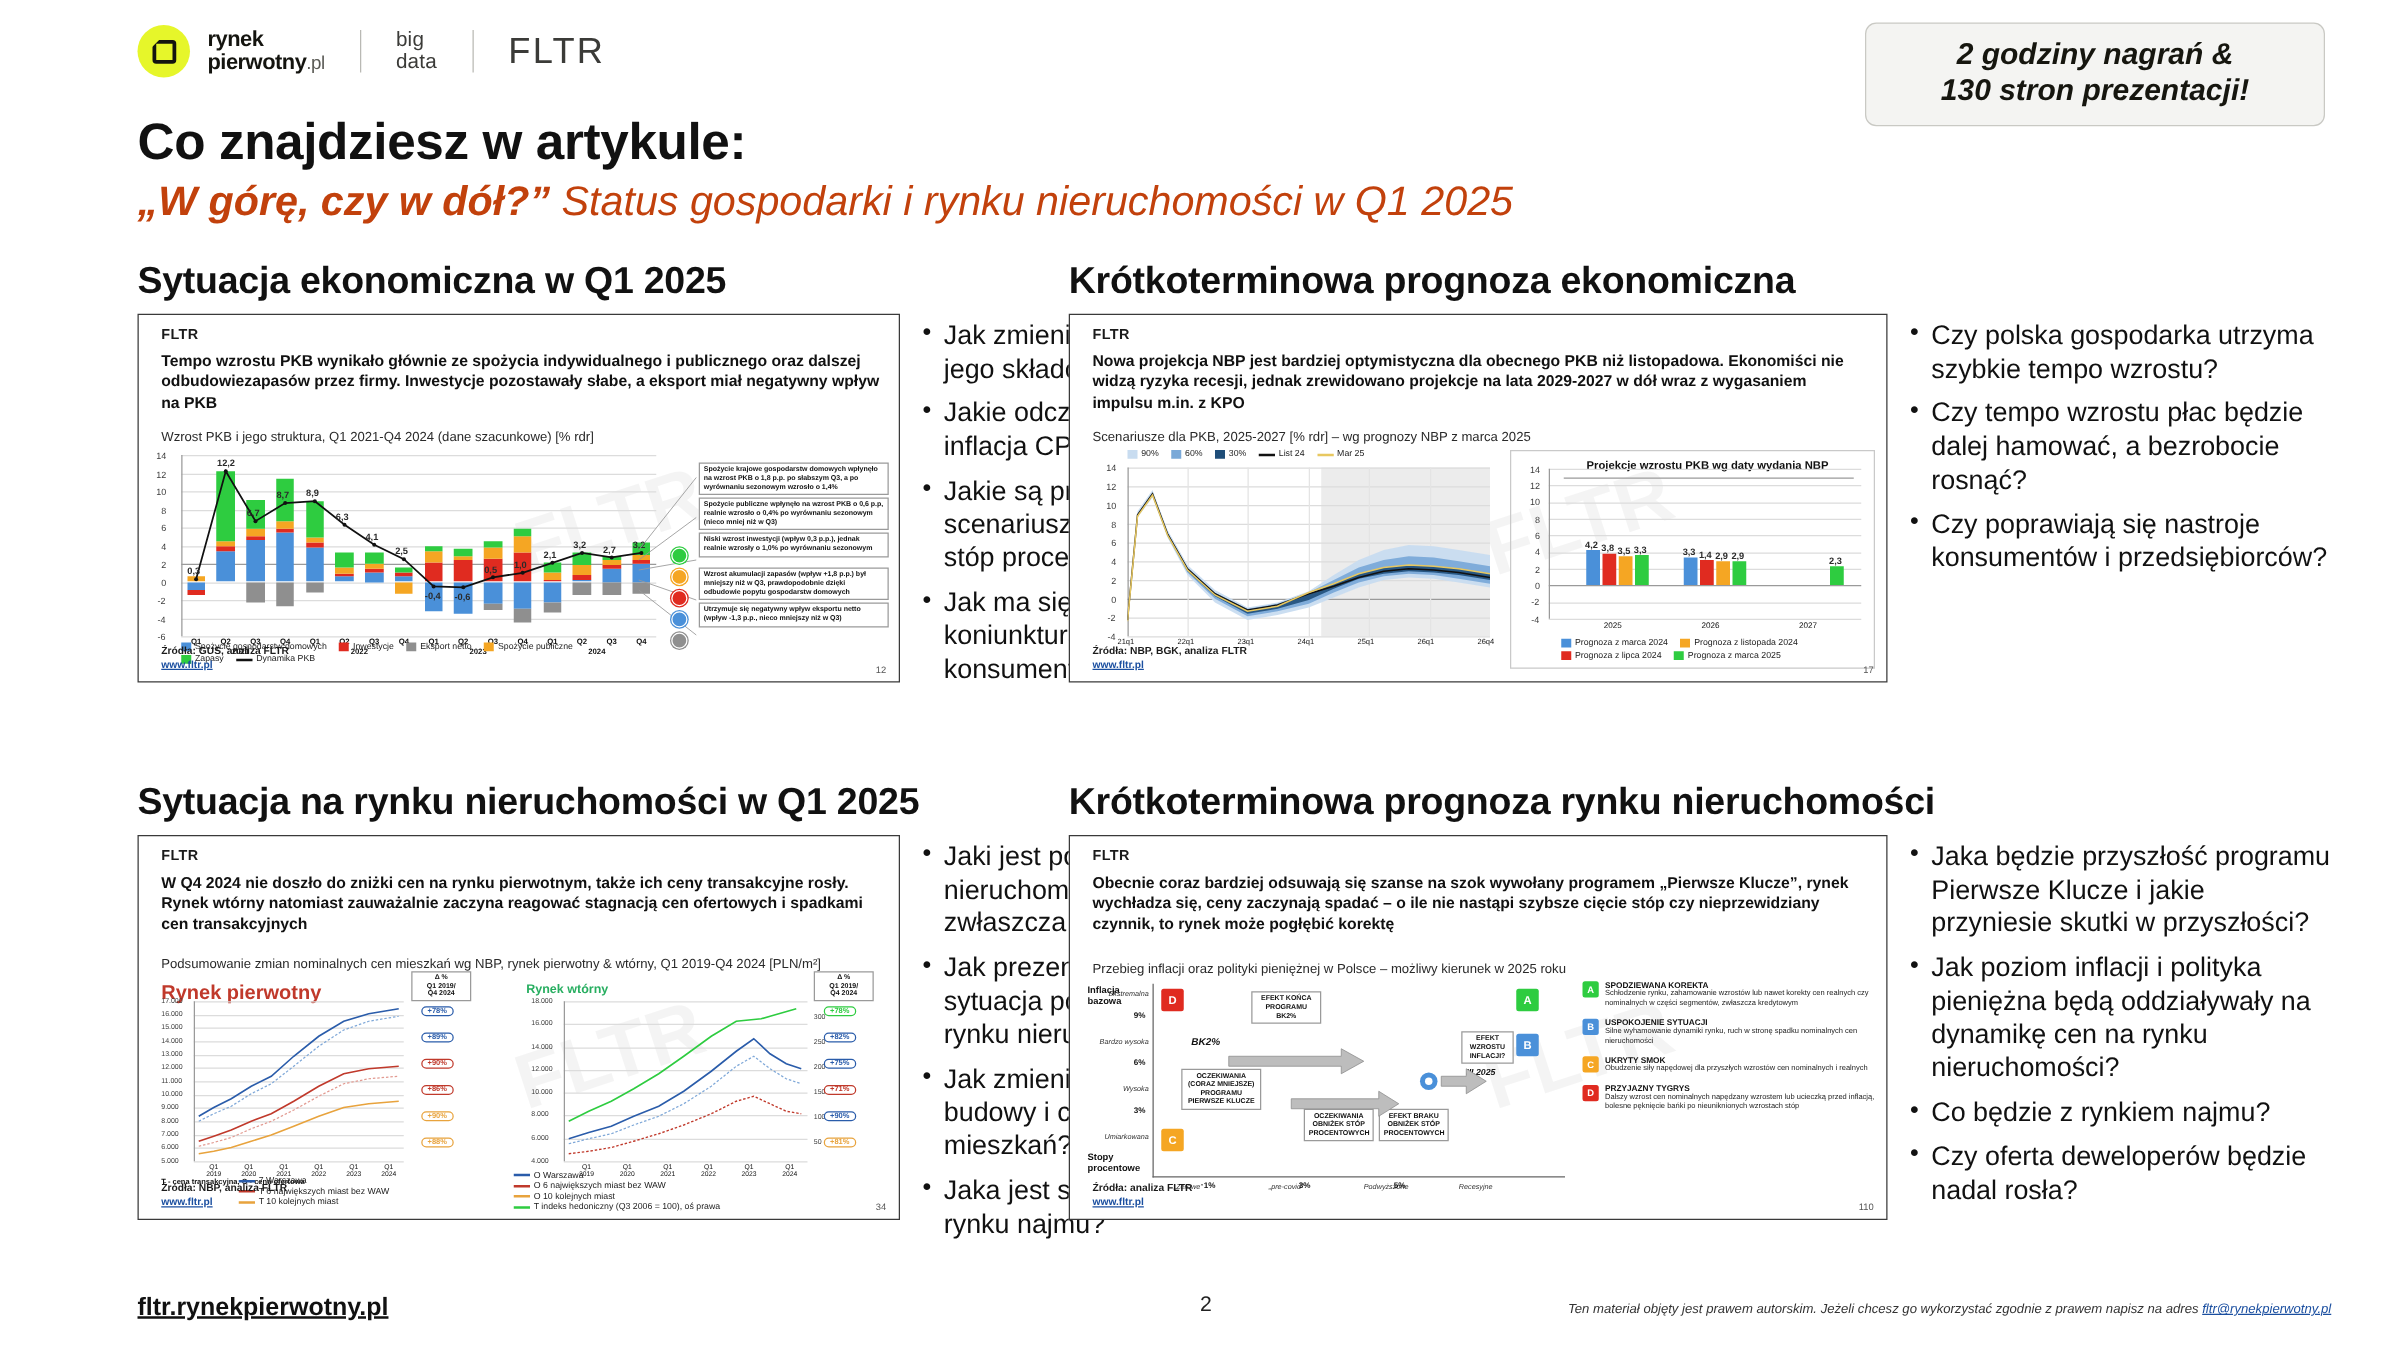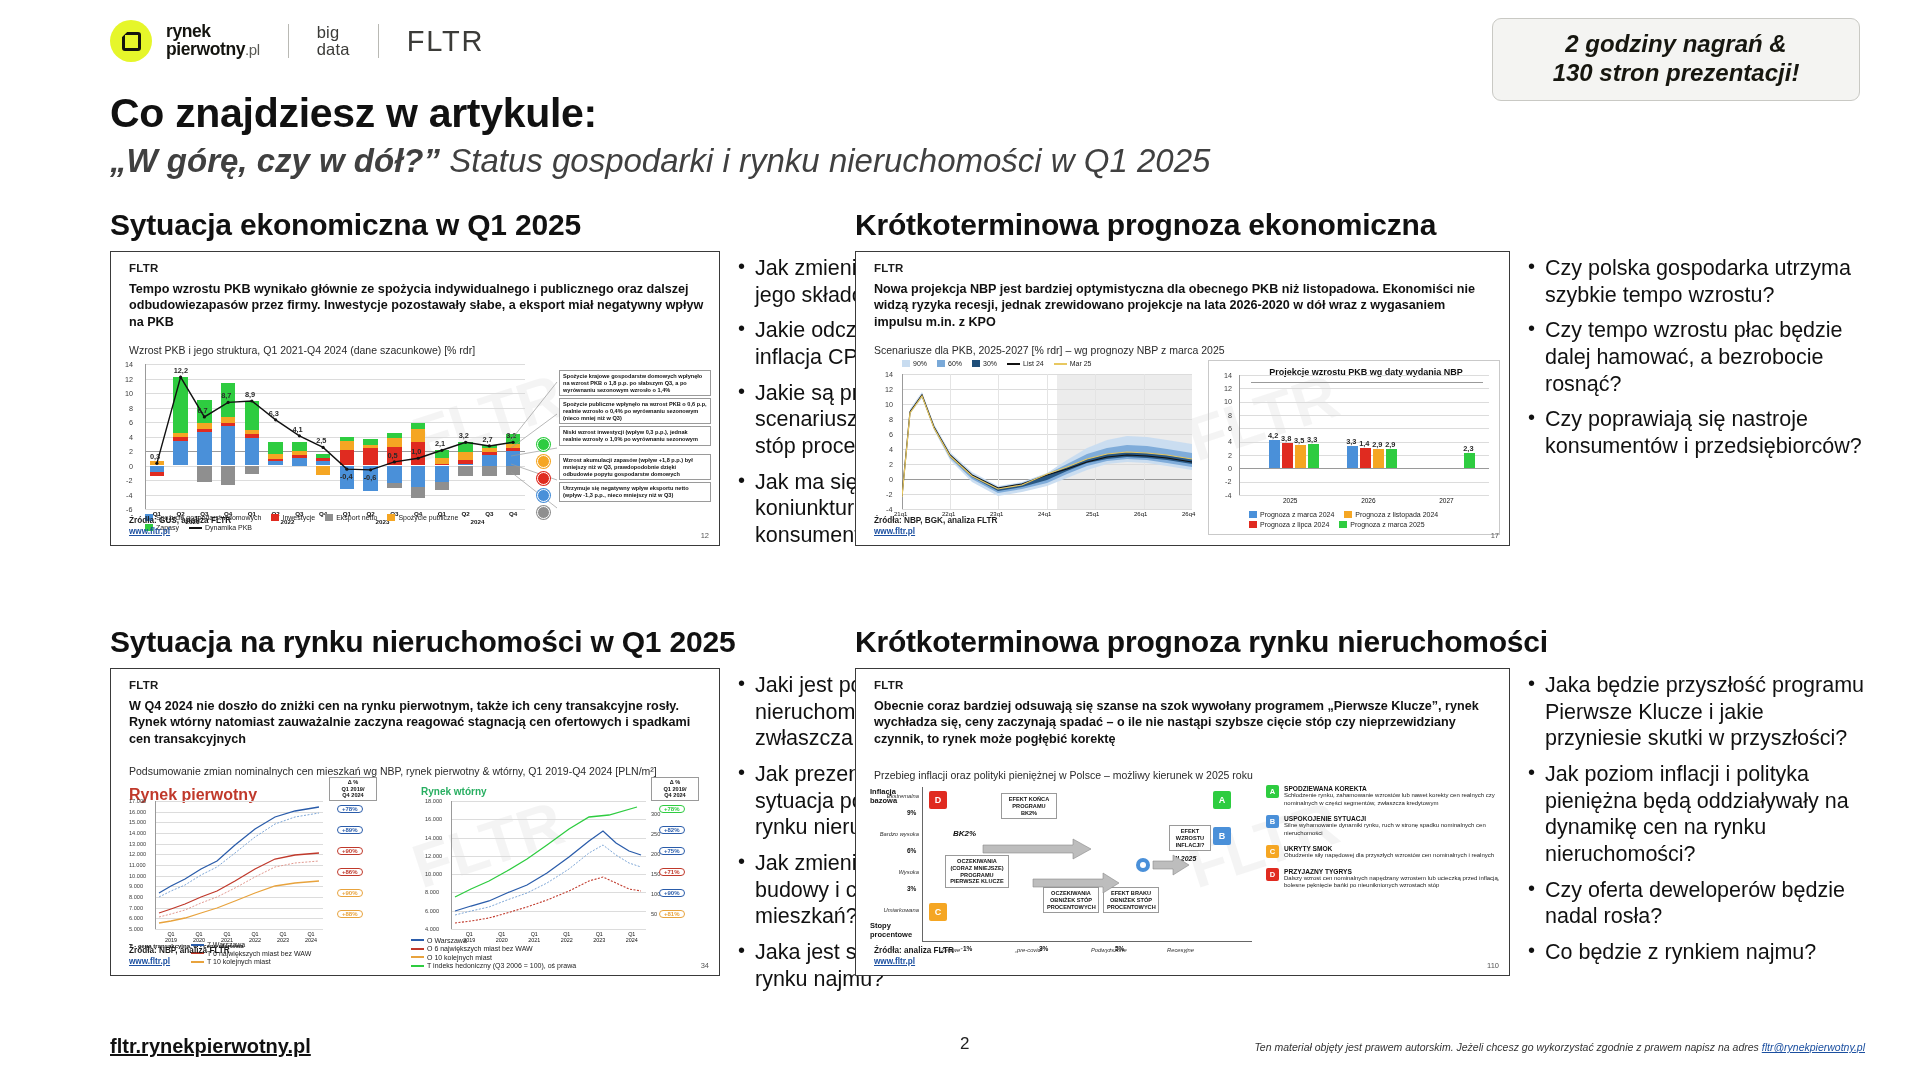--- a/index.html
+++ b/index.html
@@ -46,21 +46,21 @@
     color: #16160f;
   }
 
   
   #title-main {
     position: absolute; left: 110px; top: 90px;
     font-size: 41px; font-weight: 800; letter-spacing: -0.3px; color: #111;
   }
   #title-sub {
     position: absolute; left: 110px; top: 142px;
-    font-size: 33px; font-style: italic; color: #404040; white-space: nowrap;
+    font-size: 33px; font-style: italic; color: #c2410c; white-space: nowrap;
   }
   #title-sub .q { font-weight: 700; }
 
   
   .section { position: absolute; }
   .section-title {
     font-size: 30px; font-weight: 800; color: #111; letter-spacing: -0.2px;
     margin-bottom: 9px; white-space: nowrap;
   }
   .section-body { display: flex; gap: 16px; align-items: flex-start; }
@@ -403,21 +403,21 @@
       </ul>
   </div>
 </div>
 
 <div class="section" style="left:855px; top:208px; width:1010px;">
   <div class="section-title">Krótkoterminowa prognoza ekonomiczna</div>
   <div class="section-body">
     <div class="slide-card" style="width:655px; height:295px;">
       <div class="watermark" style="left:330px; top:130px;">FLTR</div>
       <div class="fltr-tag">FLTR</div>
-      <div class="card-head">Nowa projekcja NBP jest bardziej optymistyczna dla obecnego PKB niż listopadowa. Ekonomiści nie widzą ryzyka recesji, jednak zrewidowano projekcje na lata 2026-2020 w dół wraz z wygasaniem impulsu m.in. z KPO</div>
+      <div class="card-head">Nowa projekcja NBP jest bardziej optymistyczna dla obecnego PKB niż listopadowa. Ekonomiści nie widzą ryzyka recesji, jednak zrewidowano projekcje na lata 2029-2027 w dół wraz z wygasaniem impulsu m.in. z KPO</div>
       <div class="card-sub" style="top:92px;">Scenariusze dla PKB, 2025-2027 [% rdr] – wg prognozy NBP z marca 2025</div>
 
       <div class="legend-row" id="fan-legend" style="left:46px; top:108px; width:290px;">
           <div class="li">
             <span class="swatch" style="background: rgb(200, 220, 240);"></span>
             <span>90%</span>
           </div>
           <div class="li">
             <span class="swatch" style="background: rgb(122, 169, 216);"></span>
             <span>60%</span>
@@ -864,22 +864,22 @@
       <div class="card-src" style="bottom:8px;">
         <div>Źródła: analiza FLTR</div>
         <div class="url">www.fltr.pl</div>
       </div>
       <div class="page-no">110</div>
     </div>
 
     <ul class="bullets" id="bullets-3">
         <li>Jaka będzie przyszłość programu Pierwsze Klucze i jakie przyniesie skutki w przyszłości?</li>
         <li>Jak poziom inflacji i polityka pieniężna będą oddziaływały na dynamikę cen na rynku nieruchomości?</li>
+        <li>Co będzie z rynkiem najmu?</li>
         <li>Czy oferta deweloperów będzie nadal rosła?</li>
-        <li>Co będzie z rynkiem najmu?</li>
       </ul>
   </div>
 </div>
 
 <div id="footer-link">fltr.rynekpierwotny.pl</div>
 <div id="footer-page">2</div>
 <div id="footer-legal">
   <span>Ten materiał objęty jest prawem autorskim. Jeżeli chcesz go wykorzystać zgodnie z prawem napisz na adres </span><a href="#">fltr@rynekpierwotny.pl</a>
 </div>
 

